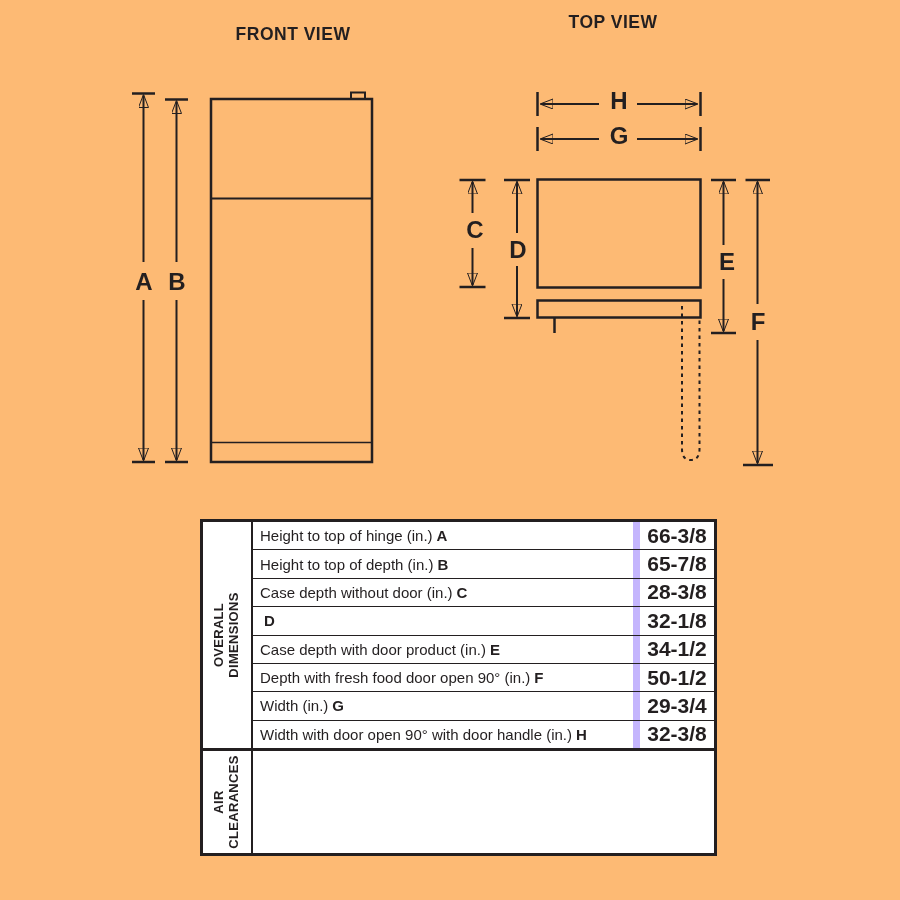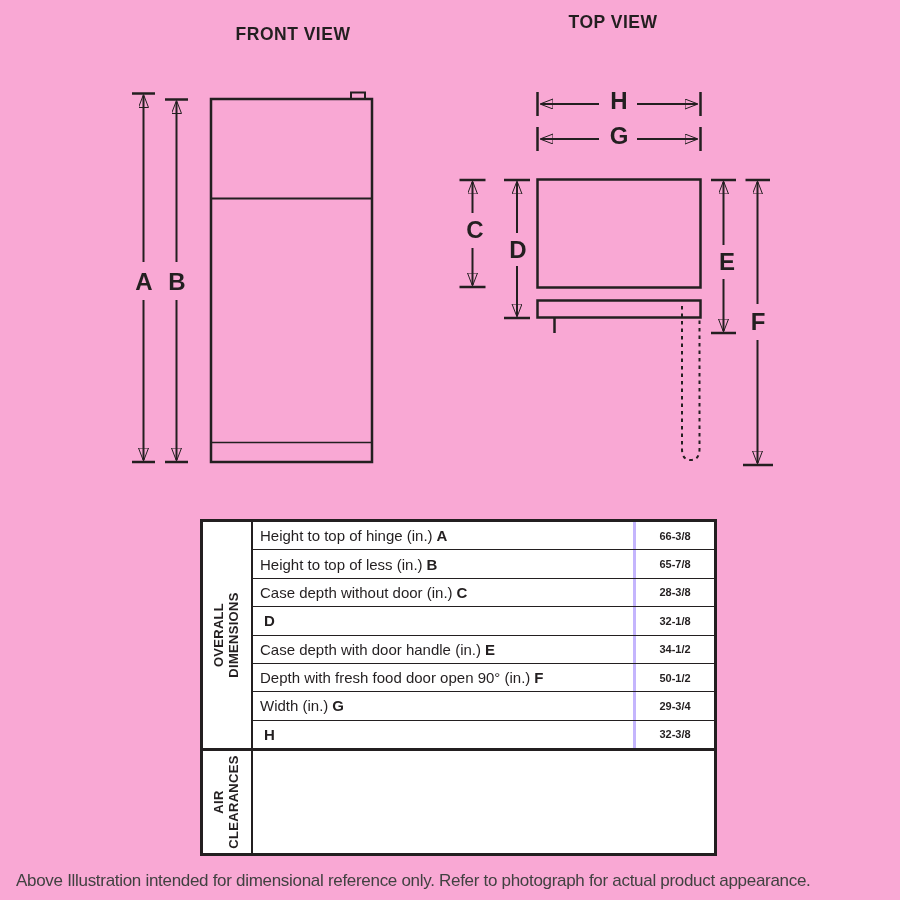--- a/index.html
+++ b/index.html
@@ -1,17 +1,17 @@
 <!DOCTYPE html>
 <html><head>
 <meta charset="utf-8">
 <style>
   html,body{margin:0;padding:0;background:#fff;}
   .canvas{
-    position:relative;width:900px;height:900px;background:#f9a8d4;overflow:hidden;
+    position:relative;width:900px;height:900px;background:#fdba74;overflow:hidden;
     font-family:"Liberation Sans", sans-serif;color:#231f20;
   }
   .view-title{
     position:absolute;transform:translateX(-50%);
     font-size:17.5px;font-weight:bold;letter-spacing:.5px;white-space:nowrap;
   }
   .dim-label{
     position:absolute;transform:translate(-50%,-50%);
     font-size:24px;font-weight:bold;line-height:1;white-space:nowrap;
   }
@@ -36,23 +36,23 @@
   }
   .rows{flex:1;display:flex;flex-direction:column;}
   .trow{flex:1;display:flex;box-sizing:border-box;border-bottom:1.5px solid #231f20;}
   .trow:last-child{border-bottom:none;}
   .tlabel{
     flex:1;display:flex;align-items:center;padding-left:7px;
     font-size:15px;white-space:nowrap;overflow:hidden;
   }
   .tlabel b{margin-left:4px;}
   .tval{
-    flex:0 0 81px;width:81px;border-left:3px solid #c4b5fd;box-sizing:border-box;
+    flex:0 0 81px;width:81px;border-left:7px solid #c4b5fd;box-sizing:border-box;
     display:flex;align-items:center;justify-content:center;
-    font-size:11px;font-weight:bold;
+    font-size:21px;font-weight:bold;
   }
   .footnote{
     position:absolute;left:16px;top:871px;
     font-size:17px;letter-spacing:-0.3px;color:#414141;white-space:nowrap;
   }
 </style>
 </head>
 <body>
 
 <div class="canvas">
@@ -165,21 +165,21 @@
     <div class="trow">
       <div class="tlabel">
               <span class="lbl">Height to top of hinge (in.)</span>
               <b class="ltr">A</b>
             </div>
       <div class="tval">66-3/8</div>
     </div>
 
     <div class="trow">
       <div class="tlabel">
-              <span class="lbl">Height to top of less (in.)</span>
+              <span class="lbl">Height to top of depth (in.)</span>
               <b class="ltr">B</b>
             </div>
       <div class="tval">65-7/8</div>
     </div>
 
     <div class="trow">
       <div class="tlabel">
               <span class="lbl">Case depth without door (in.)</span>
               <b class="ltr">C</b>
             </div>
@@ -188,21 +188,21 @@
 
     <div class="trow">
       <div class="tlabel">
               <b class="ltr">D</b>
             </div>
       <div class="tval">32-1/8</div>
     </div>
 
     <div class="trow">
       <div class="tlabel">
-              <span class="lbl">Case depth with door handle (in.)</span>
+              <span class="lbl">Case depth with door product (in.)</span>
               <b class="ltr">E</b>
             </div>
       <div class="tval">34-1/2</div>
     </div>
 
     <div class="trow">
       <div class="tlabel">
               <span class="lbl">Depth with fresh food door open 90° (in.)</span>
               <b class="ltr">F</b>
             </div>
@@ -212,30 +212,30 @@
     <div class="trow">
       <div class="tlabel">
               <span class="lbl">Width (in.)</span>
               <b class="ltr">G</b>
             </div>
       <div class="tval">29-3/4</div>
     </div>
 
     <div class="trow">
       <div class="tlabel">
+              <span class="lbl">Width with door open 90° with door handle (in.)</span>
               <b class="ltr">H</b>
             </div>
       <div class="tval">32-3/8</div>
     </div>
   </div>
     </div>
     <div class="sec sec2">
       <div class="vcell">
         <div class="vtxt">
             <div>AIR</div>
             <div>CLEARANCES</div>
           </div>
       </div>
     </div>
   </div>
 
-  <div class="footnote">Above Illustration intended for dimensional reference only. Refer to photograph for actual product appearance.</div>
 </div>
 
 </body></html>

